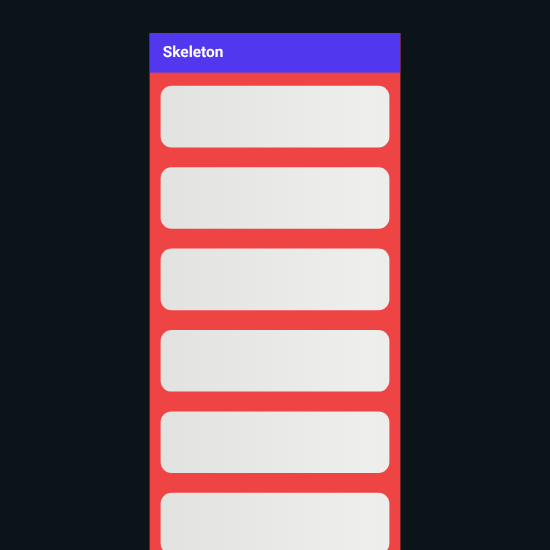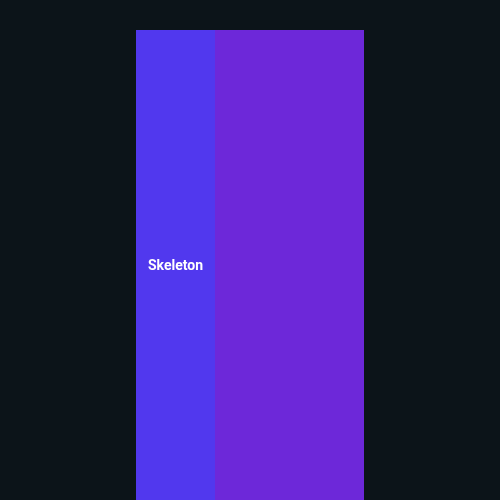--- a/index.html
+++ b/index.html
@@ -13,24 +13,24 @@
       background: #0c1419;
       display: flex;
       justify-content: center;
       align-items: flex-start;
       padding-top: 30px;
       font-family: -apple-system, BlinkMacSystemFont, 'Segoe UI', Roboto, sans-serif;
     }
     .app-container {
       width: 228px;
       height: 470px;
-      background: #6d28d9;
+      background: #ef4444;
       overflow: hidden;
       display: flex;
-      flex-direction: row;
+      flex-direction: column;
     }
     .header {
       background: #5138ee;
       padding: 10px 12px;
       display: flex;
       align-items: center;
     }
     .header-title {
       color: #ffffff;
       font-weight: 700;

